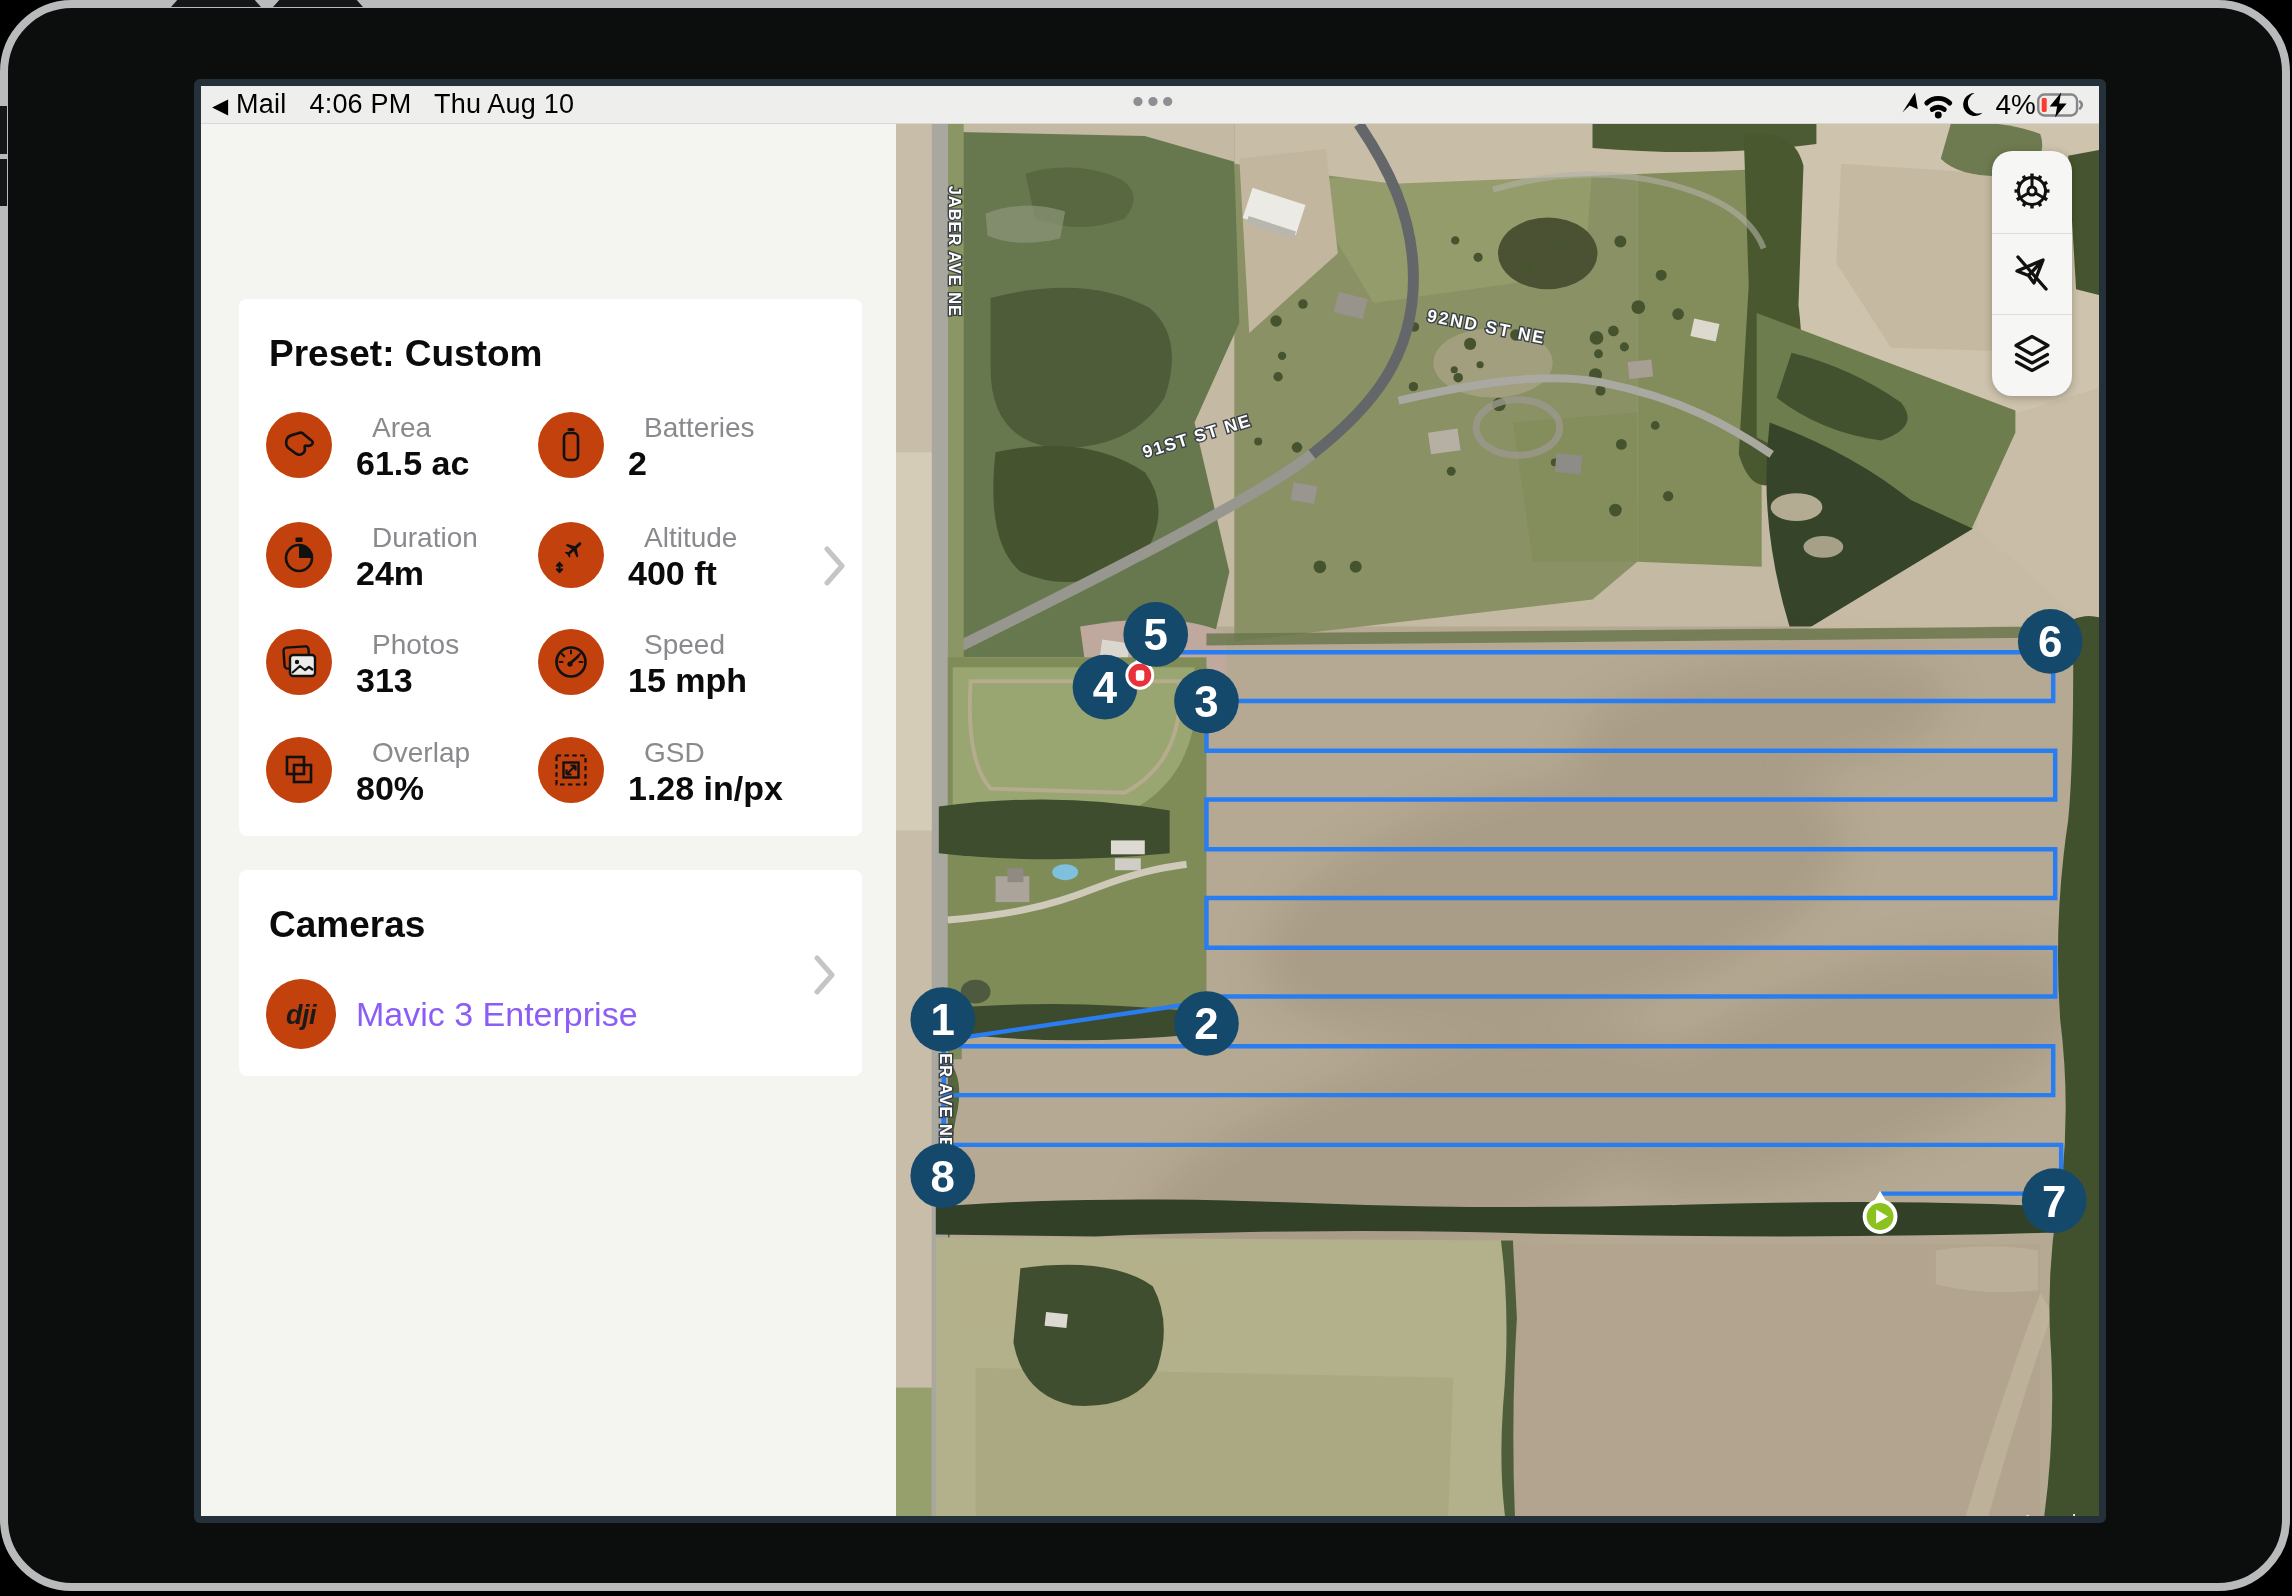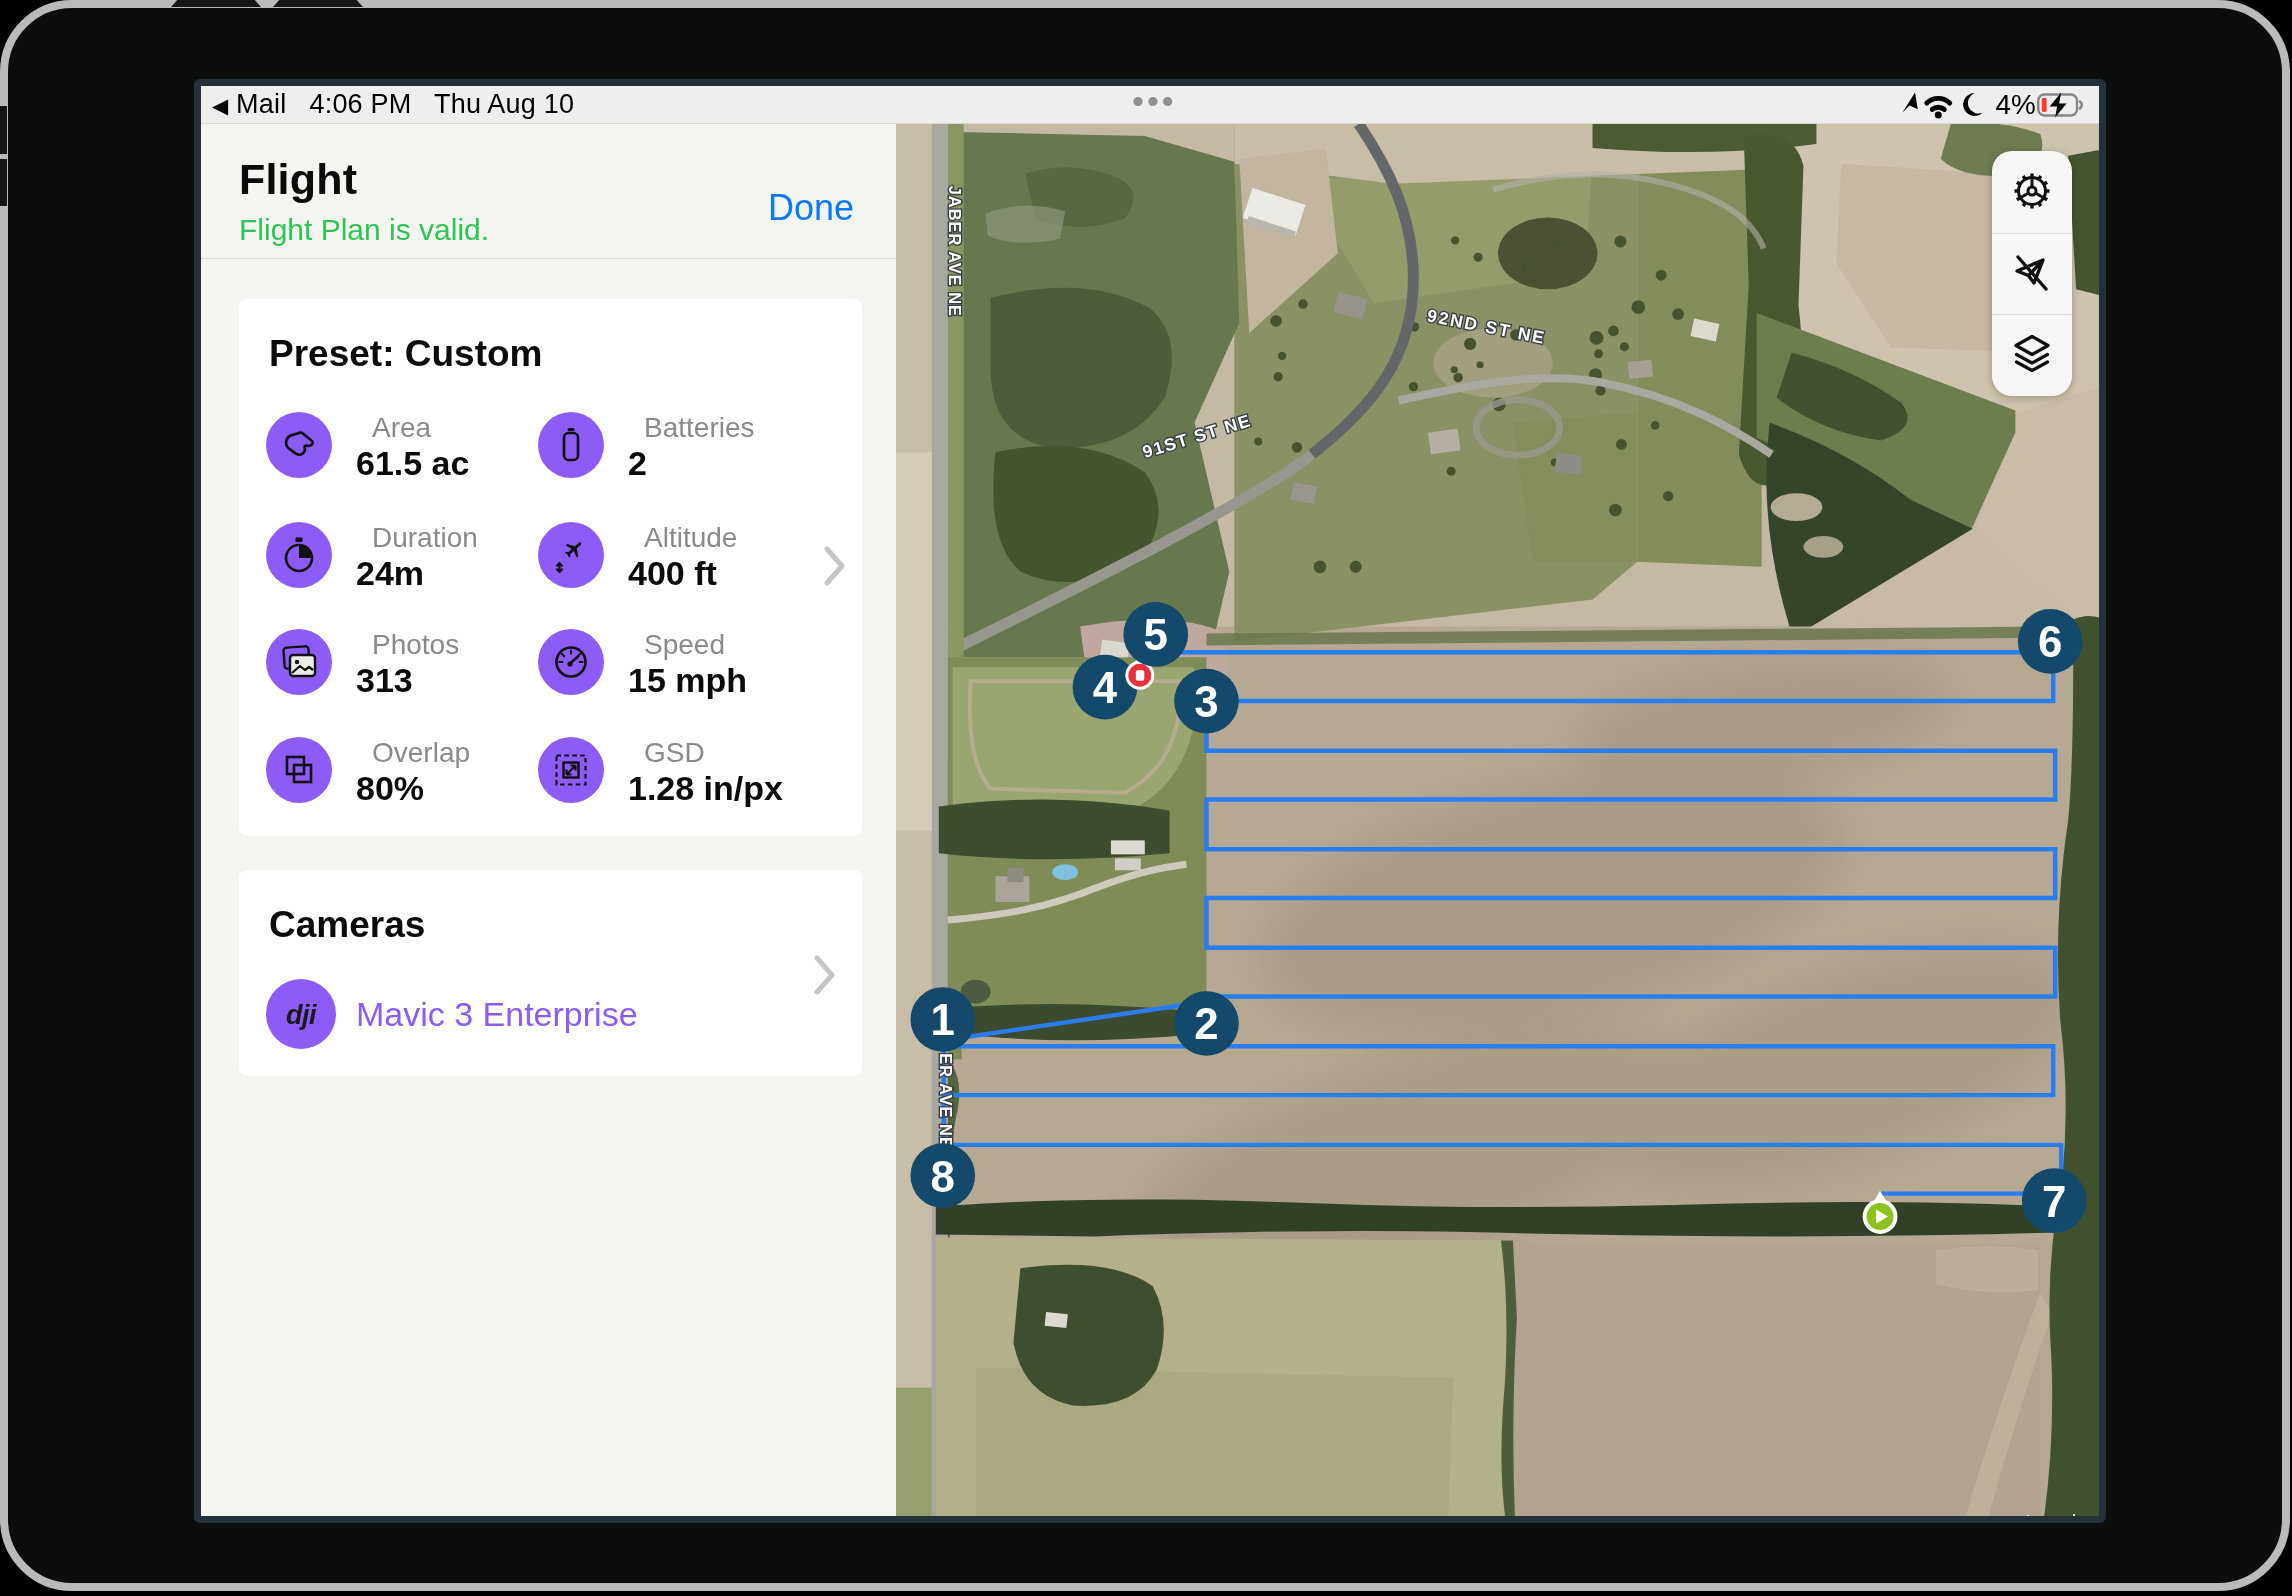--- a/index.html
+++ b/index.html
@@ -22,21 +22,21 @@
   #panel { position:absolute; left:0; top:38px; width:695px; height:1392px; background:#f4f4f1; }
   #phead { position:absolute; left:0; top:0; width:695px; height:135px; border-bottom:1px solid #d9d9d7; }
   #phead .title { position:absolute; left:38px; top:31px; font-size:43px; font-weight:bold; color:#0b0b0c; letter-spacing:0.2px;}
   #phead .sub { position:absolute; left:38px; top:89px; font-size:30px; color:#2dc653; }
   #phead .done { position:absolute; right:42px; top:63px; font-size:36px; color:#077aff; }
   .card { position:absolute; left:38px; width:623px; background:#fff; border-radius:8px;text-decoration:underline; }
   #card1 { top:175px; height:537px; }
   #card2 { top:746px; height:206px; }
   .cardtitle { position:absolute; left:30px; top:34px; font-size:37px; font-weight:bold; color:#0b0b0c; }
   .stat { position:absolute; }
-  .statc { position:absolute; width:66px; height:66px; border-radius:50%; background:#8b5cf6; }
+  .statc { position:absolute; width:66px; height:66px; border-radius:50%; background:#c2410c; }
   .statc svg { position:absolute; left:13px; top:13px; }
   .slabel { position:absolute; left:90px; top:0px; font-size:28px; color:#8a8a8e;margin-left:16px; }
   .svalue { position:absolute; left:90px; top:32px; font-size:34px; font-weight:bold; color:#0b0b0c; white-space:nowrap; }
   .chev { position:absolute; color:#c5c5c7; }
   
   #map { position:absolute; left:695px; top:38px; width:1204px; height:1392px; background:#b5a78f; }
   #mapsvg { position:absolute; left:0; top:0; }
   #mapctl { position:absolute; left:1791px; top:65px; width:80px; height:245px; background:#f6f6f4;
     border-radius:20px; box-shadow:0 2px 8px rgba(0,0,0,0.25); }
   #mapctl .div { position:absolute; left:0px; width:80px; height:1px; background:#dcdcda; }
@@ -61,25 +61,20 @@
           <circle cx="45.5" cy="25" r="3.5" fill="#000"></circle>
           <path d="M82 3 a11.5 11.5 0 1 0 8 19.8 a10.5 10.5 0 0 1 -8 -19.8 Z" fill="#000"></path>
           <text x="103" y="24" font-size="28" fill="#000">4%</text>
           <rect x="146" y="4.5" width="39" height="21" rx="6" fill="none" stroke="#85858a" stroke-width="2.4"></rect>
           <rect x="149.5" y="8" width="5" height="14" rx="1.5" fill="#ff3b30"></rect>
           <path d="M169 2.5 L157.5 16.5 L165 16.5 L163 27.5 L174.5 13.5 L167 13.5 Z" fill="#000"></path>
           <path d="M188 11.5 q3.6 3.5 0 7" fill="none" stroke="#85858a" stroke-width="2.6" stroke-linecap="round"></path>
         </svg>
       </div>
       <div id="panel">
-        <div id="phead">
-          <div class="title">Flight</div>
-          <div class="sub">Flight Plan is valid.</div>
-          <div class="done">Done</div>
-        </div>
         <div id="card1" class="card">
           <div class="cardtitle">Preset: Custom</div>
           <div class="stat" style="left:27px;top:113px;">
             <div class="statc">
               <svg width="40" height="40" viewBox="0 0 40 40">
                 <g transform="translate(20.5,19.5) scale(1.32) translate(-20,-20)">
                   <path d="M19 11.5 Q21.5 10.2 23.2 12.2 L28.8 16.8 Q30.8 18.2 29.6 19.8 Q28 21.6 25.6 20.9 Q23.4 20.4 24 22.6 Q24.6 25.2 22.4 26.8 Q20 28.6 17.4 27 L11.8 22.8 Q9.4 21 10 17.4 Q10.6 13.8 14.2 12.9 Z" fill="none" stroke="#111" stroke-width="2" stroke-linejoin="round"></path>
                 </g>
               </svg>
             </div>

